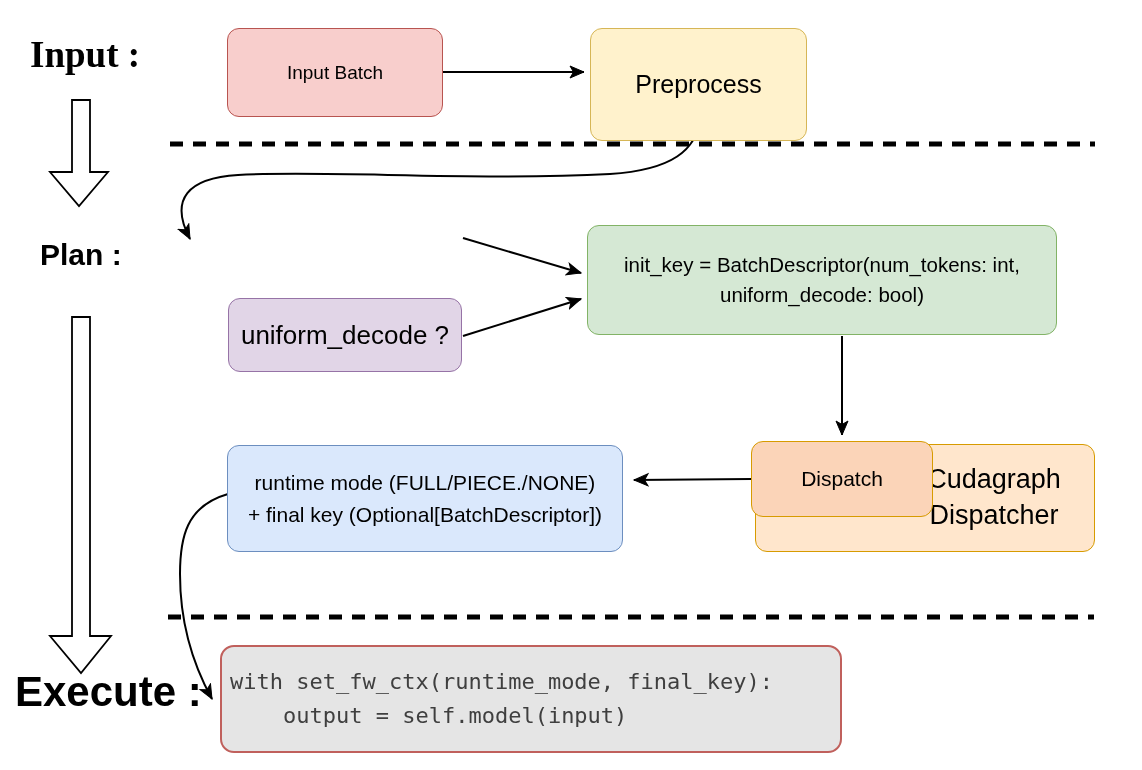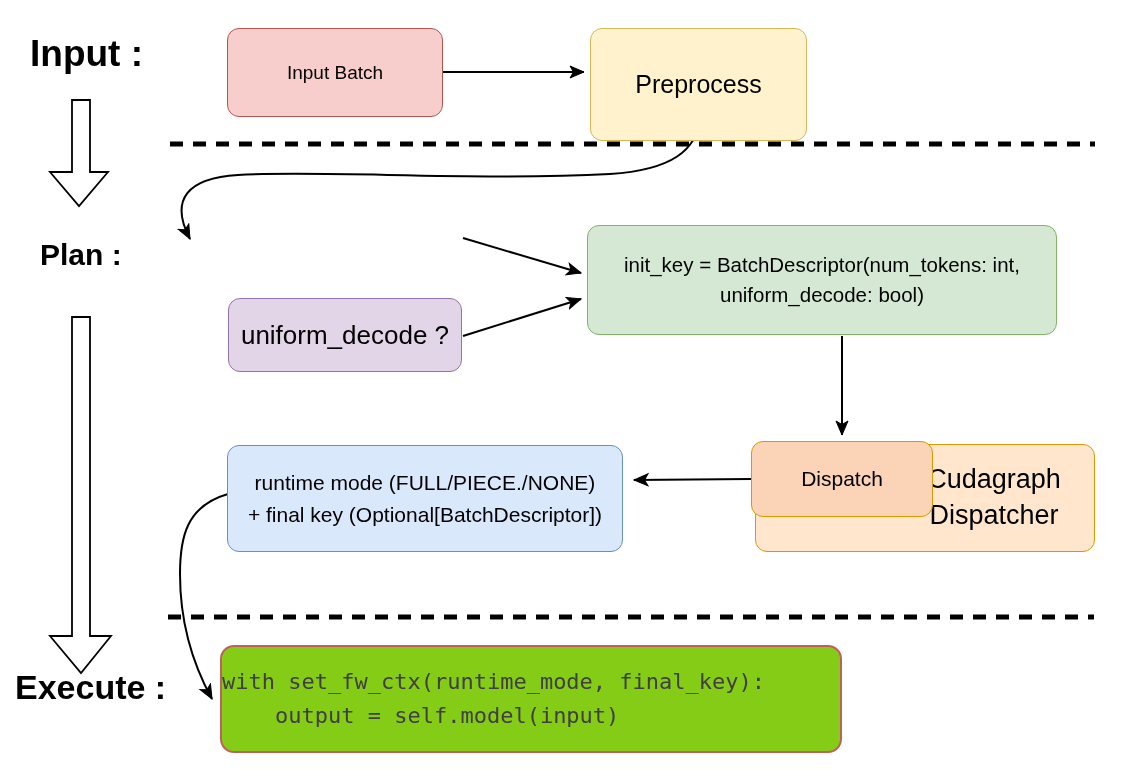--- a/index.html
+++ b/index.html
@@ -2,42 +2,42 @@
 <html><head>
 <meta charset="utf-8">
 <style>
   html,body{margin:0;padding:0;background:#ffffff;}
   .canvas{
     position:relative;width:1142px;height:770px;background:#ffffff;
     font-family:"Liberation Sans",sans-serif;color:#000;overflow:hidden;
   }
   .wires{position:absolute;left:0;top:0;width:1142px;height:770px;z-index:1;pointer-events:none;}
   .stage-label{position:absolute;font-weight:bold;color:#000;white-space:nowrap;z-index:2;}
-  #label-input{left:30px;top:33px;font-size:37px;}
+  #label-input{left:30px;top:33px;font-size:37px;font-family:Liberation Serif, serif;}
   #label-plan{left:40px;top:238px;font-size:30px;}
-  #label-execute{left:15px;top:668px;font-size:34px;}
+  #label-execute{left:15px;top:668px;font-size:42px;}
   .node{
     position:absolute;box-sizing:border-box;border-radius:12px;
     display:flex;flex-direction:column;align-items:center;justify-content:center;
     text-align:center;z-index:2;
   }
   .node span, .node div{white-space:nowrap;}
   #node-input-batch{left:227px;top:28px;width:216px;height:89px;background:#f8cecc;border:1.6px solid #b85450;font-size:19px;}
   #node-preprocess{left:590px;top:28px;width:217px;height:113px;background:#fff2cc;border:1.6px solid #d6b656;font-size:25px;}
   #node-cg-padding{left:228px;top:210px;width:234px;height:70px;background:#e1d5e7;border:1.6px solid #9673a6;font-size:26px;}
   #node-uniform-decode{left:228px;top:298px;width:234px;height:74px;background:#e1d5e7;border:1.6px solid #9673a6;font-size:26px;}
   #node-init-key{left:587px;top:225px;width:470px;height:110px;background:#d5e8d4;border:1.6px solid #82b366;font-size:20.5px;line-height:1.45;}
   #node-cudagraph{left:755px;top:444px;width:340px;height:108px;background:#ffe6cc;border:1.6px solid #d79b00;font-size:27px;line-height:1.32;align-items:flex-end;padding-right:20px;z-index:2;}
   #node-cudagraph .ctext{width:160px;text-align:center;}
   #node-dispatch{left:751px;top:441px;width:182px;height:76px;background:#fbd4b8;border:1.6px solid #d79b00;font-size:21px;z-index:3;}
   #node-runtime-mode{left:227px;top:445px;width:396px;height:107px;background:#dae8fc;border:1.6px solid #6c8ebf;font-size:21px;line-height:1.5;}
   #node-execute-code{
-    left:220px;top:645px;width:622px;height:108px;background:#84cc16;border:2px solid #c0605c;
+    left:220px;top:645px;width:622px;height:108px;background:#e5e5e5;border:2px solid #c0605c;
     font-family:"DejaVu Sans Mono","Liberation Mono",monospace;font-size:22px;color:#3f3f3f;
-    align-items:flex-start;justify-content:center;line-height:1.55;text-align:left;border-radius:14px;
+    align-items:flex-start;justify-content:center;padding-left:8px;line-height:1.55;text-align:left;border-radius:14px;
   }
   #node-execute-code div{white-space:pre;}
 </style>
 </head>
 <body>
 
 <div class="canvas">
 
   <svg class="wires" viewBox="0 0 1142 770" xmlns="http://www.w3.org/2000/svg">
     <defs>

